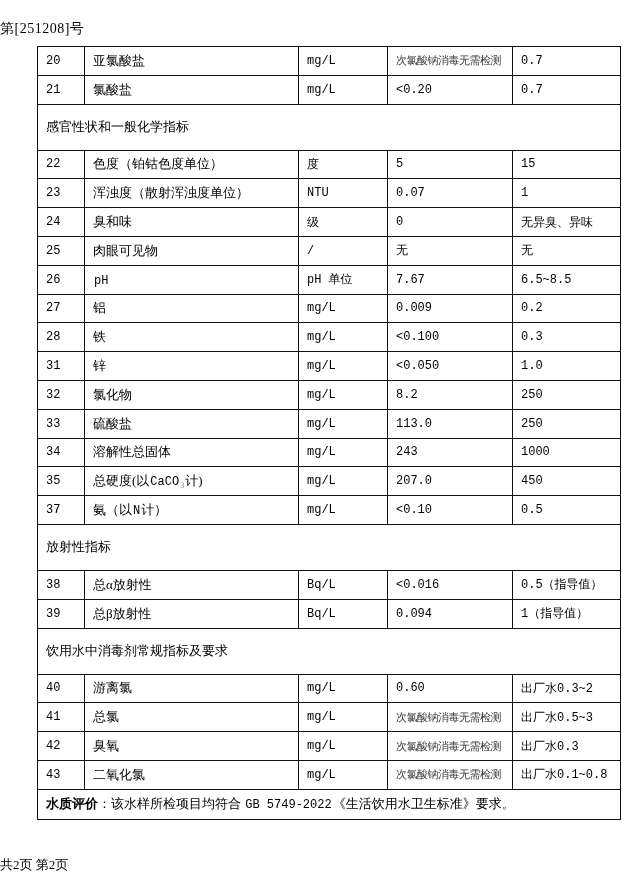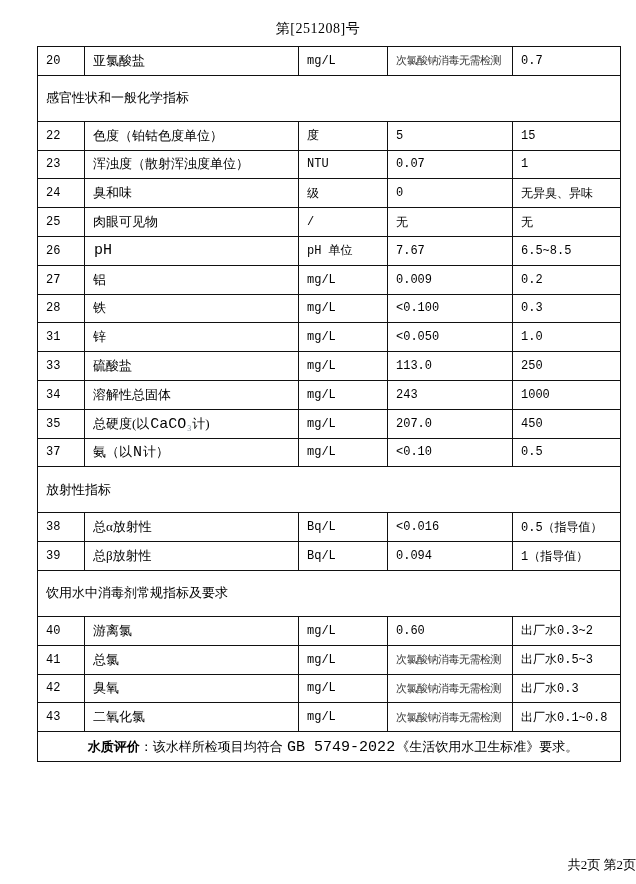--- a/index.html
+++ b/index.html
@@ -4,21 +4,21 @@
 <style>
   html,body{margin:0;padding:0;background:#ffffff;}
   body{
     width:636px;height:884px;position:relative;
     font-family:"Liberation Serif","DejaVu Serif",serif;
     color:#000;
     -webkit-font-smoothing:none;
   }
   .doc-title{
     position:absolute;top:20px;left:0;width:100%;
-    text-align:center;font-size:14px;letter-spacing:0.5px;
+    text-align:left;font-size:14px;letter-spacing:0.5px;
     font-family:"Liberation Serif","DejaVu Serif",serif;
   }
   table.report{
     position:absolute;left:37px;top:46px;
     border-collapse:collapse;table-layout:fixed;
     width:583px;
   }
   table.report td{
     border:1px solid #111;
     padding:0 0 0 8px;
@@ -32,31 +32,31 @@
     font-family:"Liberation Mono","DejaVu Sans Mono",monospace;
     font-size:12px;
     margin-top:16px;
   }
   .c-name{font-size:13px;}
   .c-unit,.c-value,.c-limit{
     font-family:"Liberation Mono","DejaVu Sans Mono",monospace;
     font-size:12px;
   }
   .c-section{font-size:13px;}
-  .c-eval{font-size:13px;white-space:normal;text-align:center;}
-  .p-m{font-family:"Liberation Mono","DejaVu Sans Mono",monospace;font-size:15px;margin:0 1px;}
+  .c-eval{font-size:13px;white-space:normal;}
+  .p-m{font-family:"Liberation Mono","DejaVu Sans Mono",monospace;font-size:12px;margin:0 1px;}
   .p-s{font-size:8px;color:#7b8b9b;vertical-align:-3px;margin-right:1px;}
   .p-b{font-weight:bold;}
   .val-note{
     font-size:11px;letter-spacing:-0.5px;color:#3a3a3a;
     font-weight:500;
   }
   .page-footer{
     position:absolute;top:856px;left:0;width:100%;
-    text-align:right;font-size:13px;
+    text-align:left;font-size:13px;
   }
 </style>
 </head>
 <body>
 
 <div class="doc-title">第[251208]号</div>
 
 <table class="report">
   <colgroup>
     <col style="width:47px">
@@ -66,20 +66,27 @@
     <col style="width:108px">
   </colgroup>
   <tbody>
       <tr class="item-row">
         <td class="c-no">20</td>
         <td class="c-name"><span>亚氯酸盐</span></td>
         <td class="c-unit">mg/L</td>
         <td class="c-value"><span class="val-note">次氯酸钠消毒无需检测</span></td>
         <td class="c-limit">0.7</td>
       </tr>
+      <tr class="item-row">
+        <td class="c-no">21</td>
+        <td class="c-name"><span>氯酸盐</span></td>
+        <td class="c-unit">mg/L</td>
+        <td class="c-value">&lt;0.20</td>
+        <td class="c-limit">0.7</td>
+      </tr>
       <tr class="section-row">
         <td class="c-section" colspan="5">感官性状和一般化学指标</td>
       </tr>
       <tr class="item-row">
         <td class="c-no">22</td>
         <td class="c-name"><span>色度（铂钴色度单位）</span></td>
         <td class="c-unit">度</td>
         <td class="c-value">5</td>
         <td class="c-limit">15</td>
       </tr>
@@ -126,20 +133,27 @@
         <td class="c-limit">0.3</td>
       </tr>
       <tr class="item-row">
         <td class="c-no">31</td>
         <td class="c-name"><span>锌</span></td>
         <td class="c-unit">mg/L</td>
         <td class="c-value">&lt;0.050</td>
         <td class="c-limit">1.0</td>
       </tr>
       <tr class="item-row">
+        <td class="c-no">32</td>
+        <td class="c-name"><span>氯化物</span></td>
+        <td class="c-unit">mg/L</td>
+        <td class="c-value">8.2</td>
+        <td class="c-limit">250</td>
+      </tr>
+      <tr class="item-row">
         <td class="c-no">33</td>
         <td class="c-name"><span>硫酸盐</span></td>
         <td class="c-unit">mg/L</td>
         <td class="c-value">113.0</td>
         <td class="c-limit">250</td>
       </tr>
       <tr class="item-row">
         <td class="c-no">34</td>
         <td class="c-name"><span>溶解性总固体</span></td>
         <td class="c-unit">mg/L</td>

